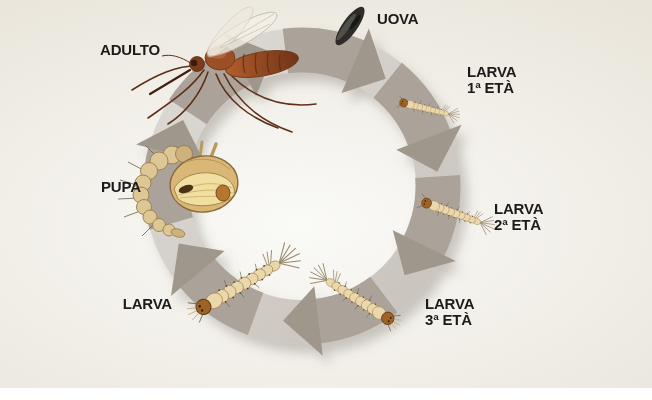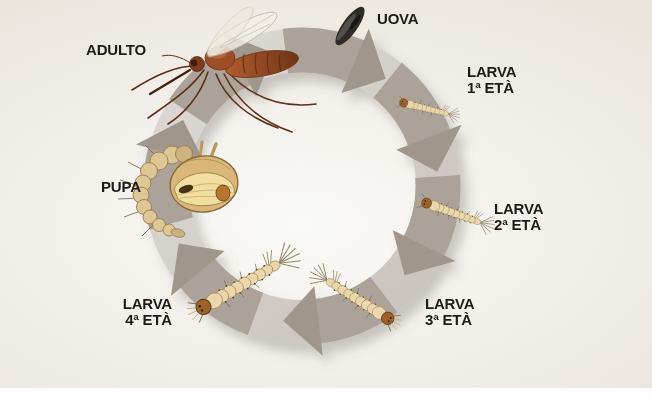--- a/index.html
+++ b/index.html
@@ -216,20 +216,19 @@
       <div>2ª ETÀ</div>
     </div>
 
     <div class="lbl" style="left:425px;top:296px">
       <div>LARVA</div>
       <div>3ª ETÀ</div>
     </div>
 
     <div class="lbl right" style="left:96px;top:296px;width:76px">
       <div>LARVA</div>
-      <div>4ª ETÀ</div>
     </div>
 
     <div class="lbl" style="left:101px;top:179px">PUPA</div>
 
-    <div class="lbl" style="left:86px;top:42px">ADULTO</div>
+    <div class="lbl" style="left:100px;top:42px">ADULTO</div>
   </div>
 </div>
 
 </body></html>

